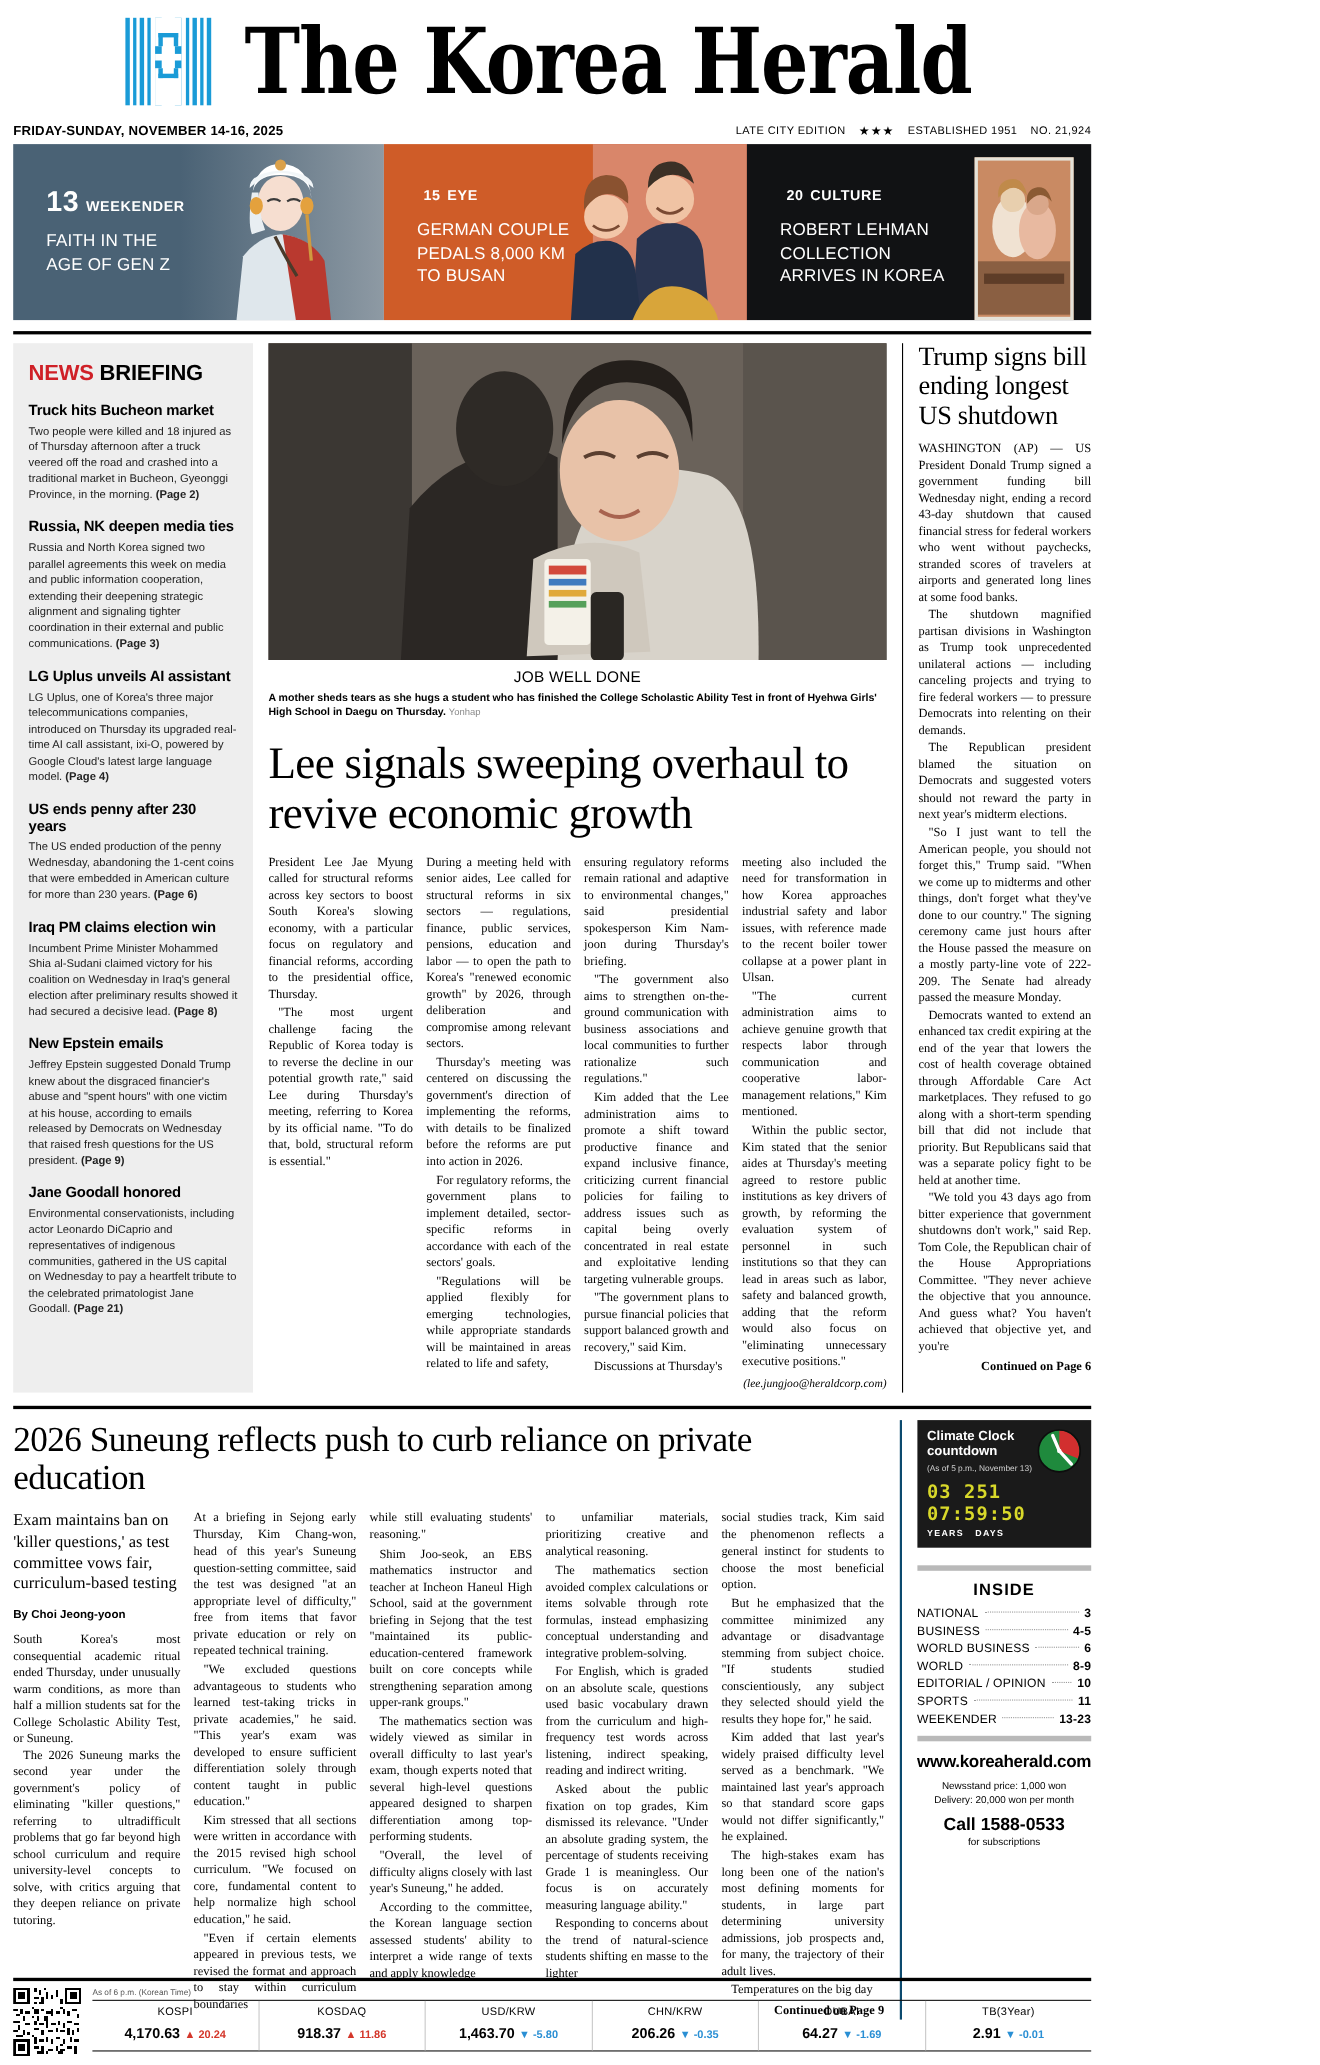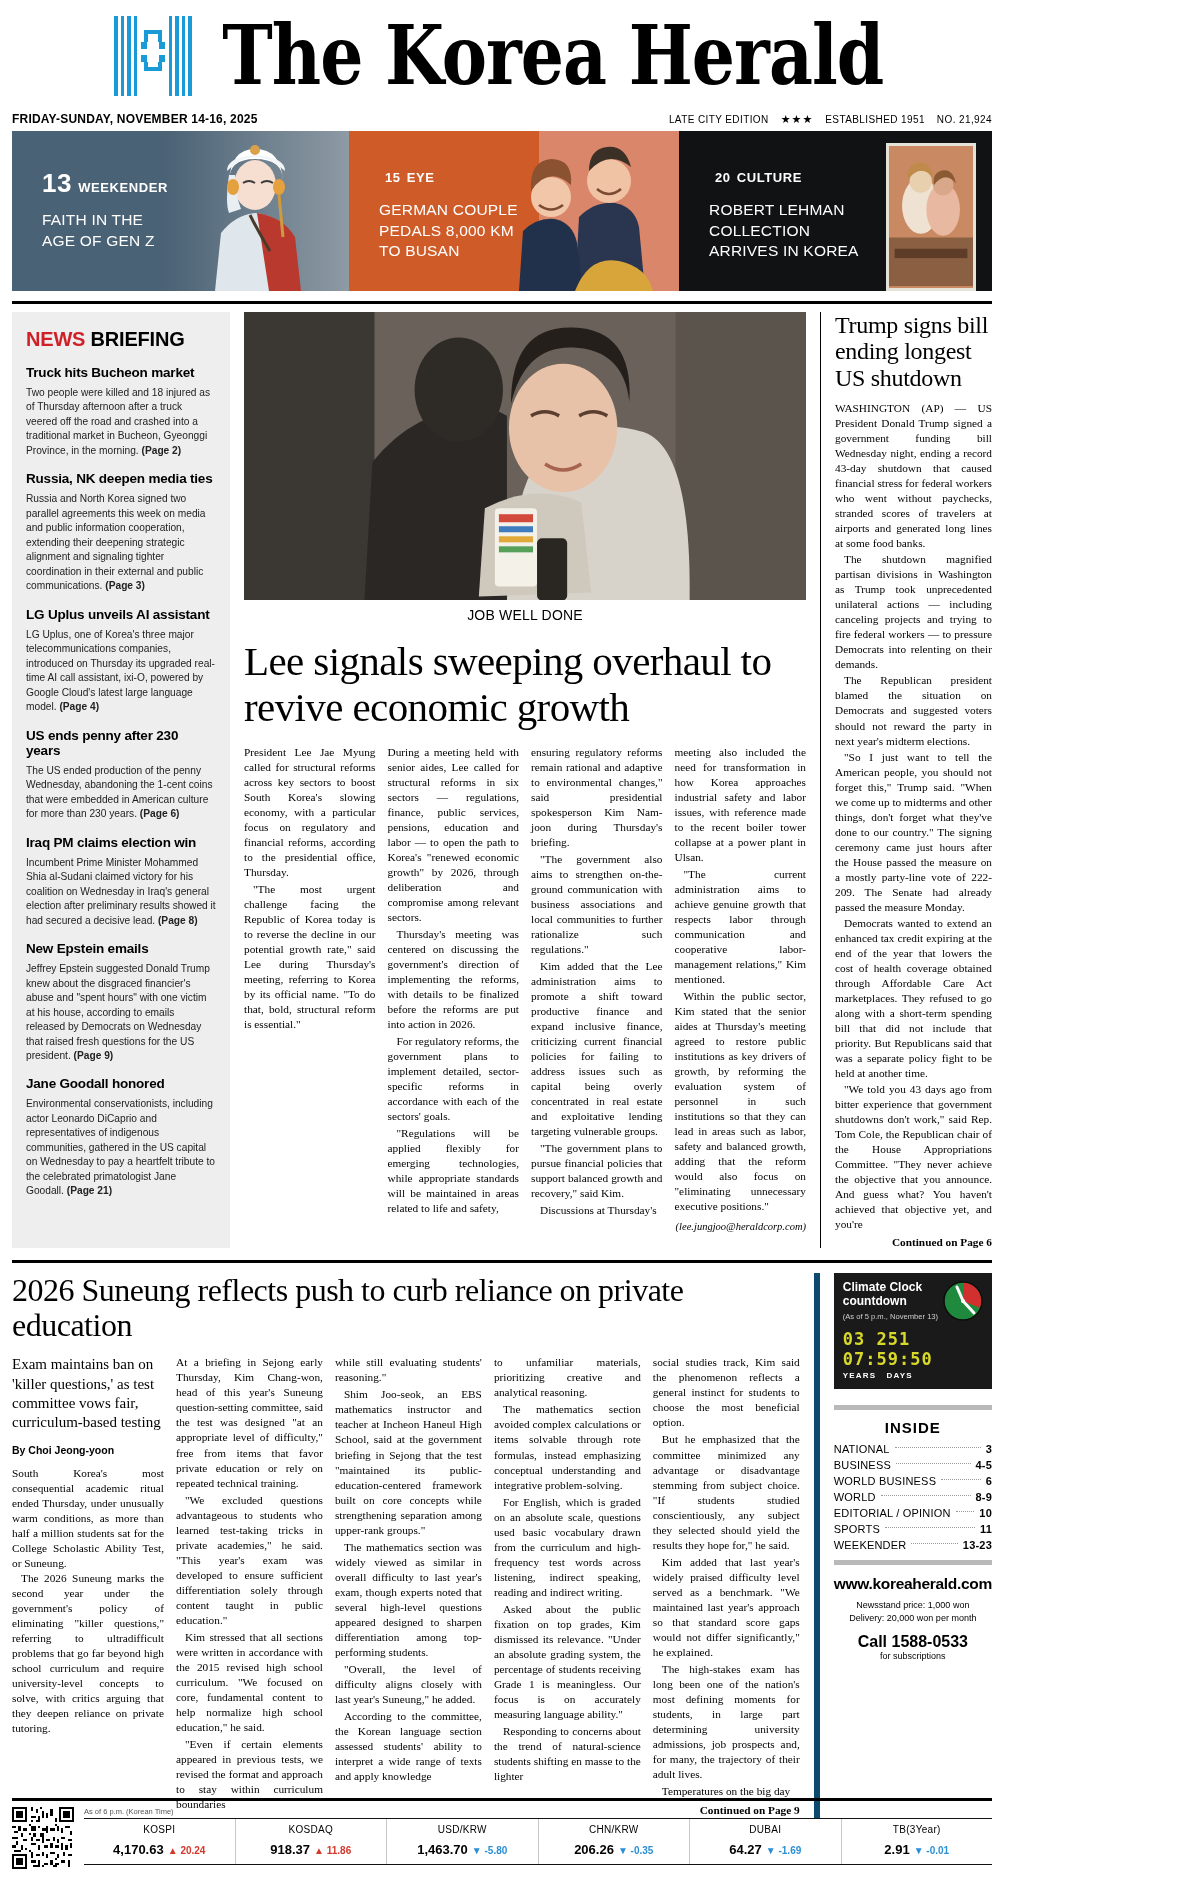--- a/index.html
+++ b/index.html
@@ -129,21 +129,21 @@
   .s-deck { flex: 0 0 152px; }
   .s-deck .dk { font-family: "Liberation Serif", serif; font-size: 15px; line-height: 1.28; }
   .s-deck .byline { margin-top: 12px; }
   .s-deck .dktext {
     font-family: "Liberation Serif", serif; font-size: 11.3px; line-height: 1.33;
     text-align: justify; margin-top: 10px;
   }
   .s-deck .dktext p { text-indent: 9px; }
 
   
-  .rail { flex: 0 0 172px; padding-left: 14px; border-left: 6px solid #0c4a6e; }
+  .rail { flex: 0 0 172px; padding-left: 14px; border-left: 2px solid #0c4a6e; }
   .climate {
     background: #1a1a1a; color: #fff; padding: 8px 9px 9px 9px; position: relative;
   }
   .climate .ctitle { font-size: 12px; font-weight: 700; line-height: 1.15; }
   .climate .csub { font-size: 7.6px; color: #cfcfcf; margin-top: 3px; }
   .climate .gauge { position: absolute; right: 9px; top: 8px; width: 40px; height: 40px; }
   .climate .digits {
     font-family: "DejaVu Sans Mono", monospace;
     color: #d8d82a; font-size: 17px; letter-spacing: 1px; margin-top: 8px; font-weight: 700;
   }
@@ -346,20 +346,24 @@
           <path d="M240 196 q50 -26 96 -6 l10 90 l-112 4Z" fill="#cfc8bd"></path>
           <rect x="250" y="196" width="42" height="78" rx="4" fill="#f4f1e8"></rect>
           <rect x="254" y="202" width="34" height="8" fill="#d34a3c"></rect>
           <rect x="254" y="214" width="34" height="6" fill="#3f7bbf"></rect>
           <rect x="254" y="224" width="34" height="6" fill="#e0a93a"></rect>
           <rect x="254" y="234" width="34" height="6" fill="#56a05a"></rect>
           <rect x="292" y="226" width="30" height="62" rx="5" fill="#2a2723"></rect>
         </svg>
       </div>
       <div class="photo-caption-title">JOB WELL DONE</div>
+      <div class="photo-caption">
+        <span>A mother sheds tears as she hugs a student who has finished the College Scholastic Ability Test in front of Hyehwa Girls' High School in Daegu on Thursday.</span>
+        <span class="credit">Yonhap</span>
+      </div>
 
       <h1 class="lead-headline">Lee signals sweeping overhaul to revive economic growth</h1>
 
       <div class="lead-deck-row">
 
         <div class="body-cols">
           <div class="bcol">
             <p class="noind">President Lee Jae Myung called for structural reforms across key sectors to boost South Korea's slowing economy, with a particular focus on regulatory and financial reforms, according to the presidential office, Thursday.</p>
             <p>"The most urgent challenge facing the Republic of Korea today is to reverse the decline in our potential growth rate," said Lee during Thursday's meeting, referring to Korea by its official name. "To do that, bold, structural reform is essential."</p>
           </div>

